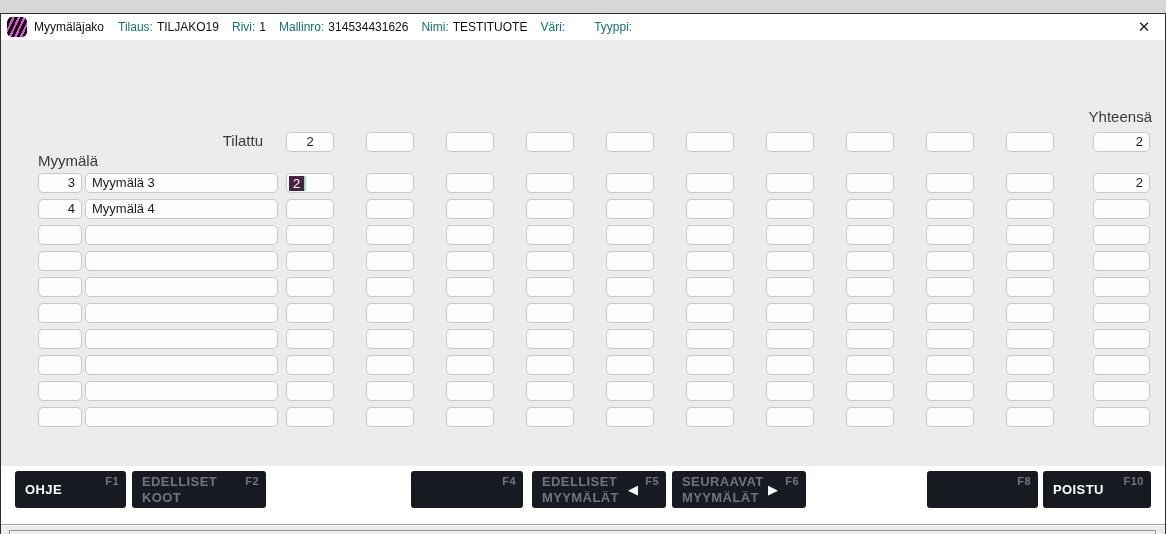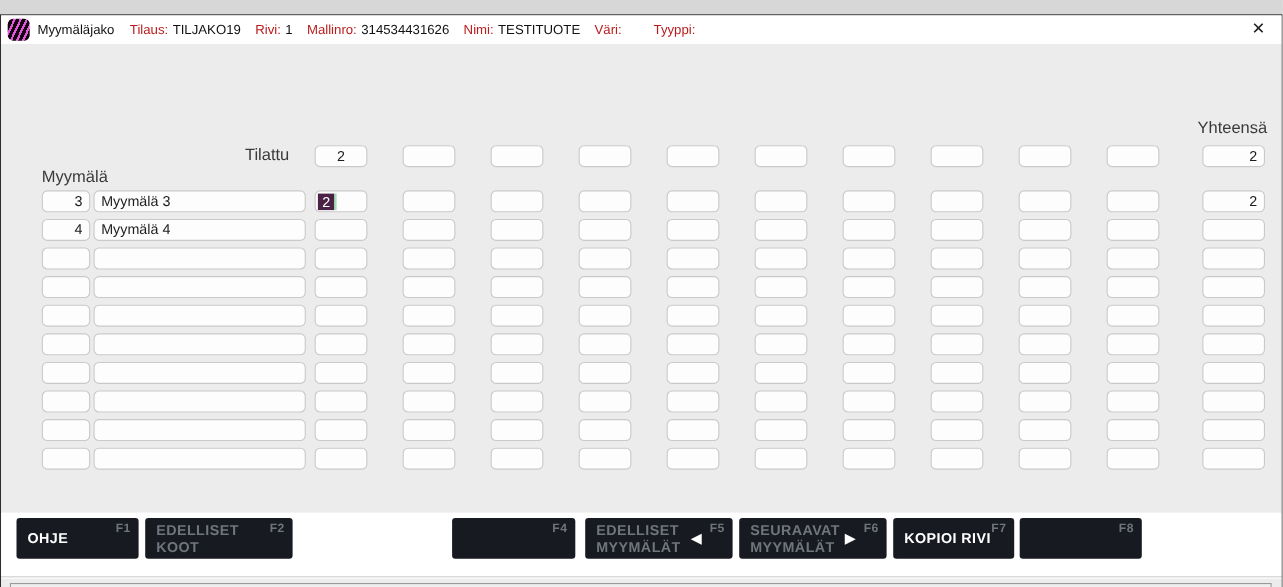--- a/index.html
+++ b/index.html
@@ -8,21 +8,21 @@
     border:1px solid #2e2e2e;background:#ececec;margin-top:13px;}
   
   .titlebar{position:relative;height:26px;background:#ffffff;display:flex;align-items:center;
     padding-left:6px;font-size:12px;color:#111;}
   .appicon{width:20px;height:20px;border-radius:5px;margin-right:7px;flex:0 0 auto;
     background:repeating-linear-gradient(115deg,#e456de 0 2px,#14040f 2px 5px);}
   .appname{margin-right:14px;}
   .tb-fields{display:flex;align-items:center;}
   .tb-field{margin-right:13px;white-space:pre;}
   .tb-field.gap-before{margin-left:12px;}
-  .tb-label{color:#b91c1c;}
+  .tb-label{color:#0f766e;}
   .tb-value{color:#111;margin-left:4px;}
   .close{position:absolute;right:10px;top:3px;width:22px;height:20px;text-align:center;
     font-size:15px;line-height:20px;color:#222;cursor:pointer;}
   
   .content{position:relative;height:426px;background:#ececec;font-size:13px;}
   .lbl{position:absolute;font-size:15px;color:#3a3a3a;}
   .lbl.tilattu{left:160px;top:92px;width:102px;text-align:right;}
   .lbl.yhteensa{left:1085px;top:68px;width:66px;text-align:right;}
   .lbl.myymala{left:37px;top:112px;}
   .cell{position:absolute;height:20px;background:#fdfdfd;border:1px solid #c9c9c9;
@@ -244,26 +244,26 @@
       <button class="fbtn disabled" style="left: 531px; width: 134px;">
         <span class="flabel">EDELLISET MYYMÄLÄT</span>
         <span class="fkey">F5</span>
         <span class="farrow">◀</span>
       </button>
       <button class="fbtn disabled" style="left: 671px; width: 134px;">
         <span class="flabel">SEURAAVAT MYYMÄLÄT</span>
         <span class="fkey">F6</span>
         <span class="farrow">▶</span>
       </button>
-      <button class="fbtn" style="left: 811px; width: 110px;">
-        <span class="flabel">KOPIOI RIVI</span>
-        <span class="fkey">F7</span>
-      </button>
       <button class="fbtn" style="left: 926px; width: 111px;">
         <span class="fkey">F8</span>
+      </button>
+      <button class="fbtn" style="left: 1042px; width: 108px;">
+        <span class="flabel">POISTU</span>
+        <span class="fkey">F10</span>
       </button>
     </div>
 
   <div class="divider"></div>
 
   <div class="statusbar">
     <div class="status-field"></div>
   </div>
 
   <div class="bottom-fragments">

